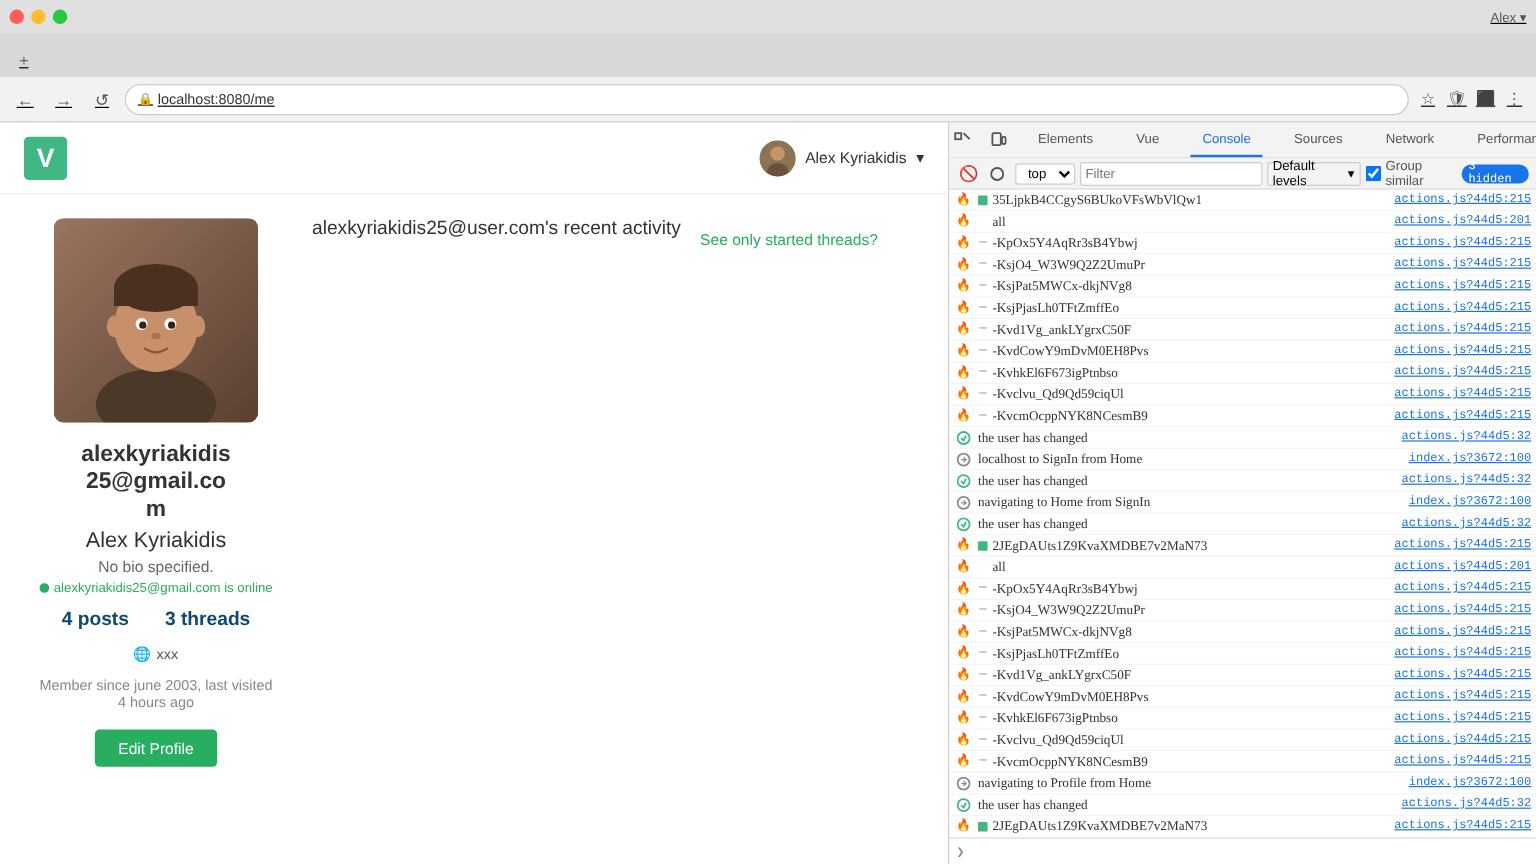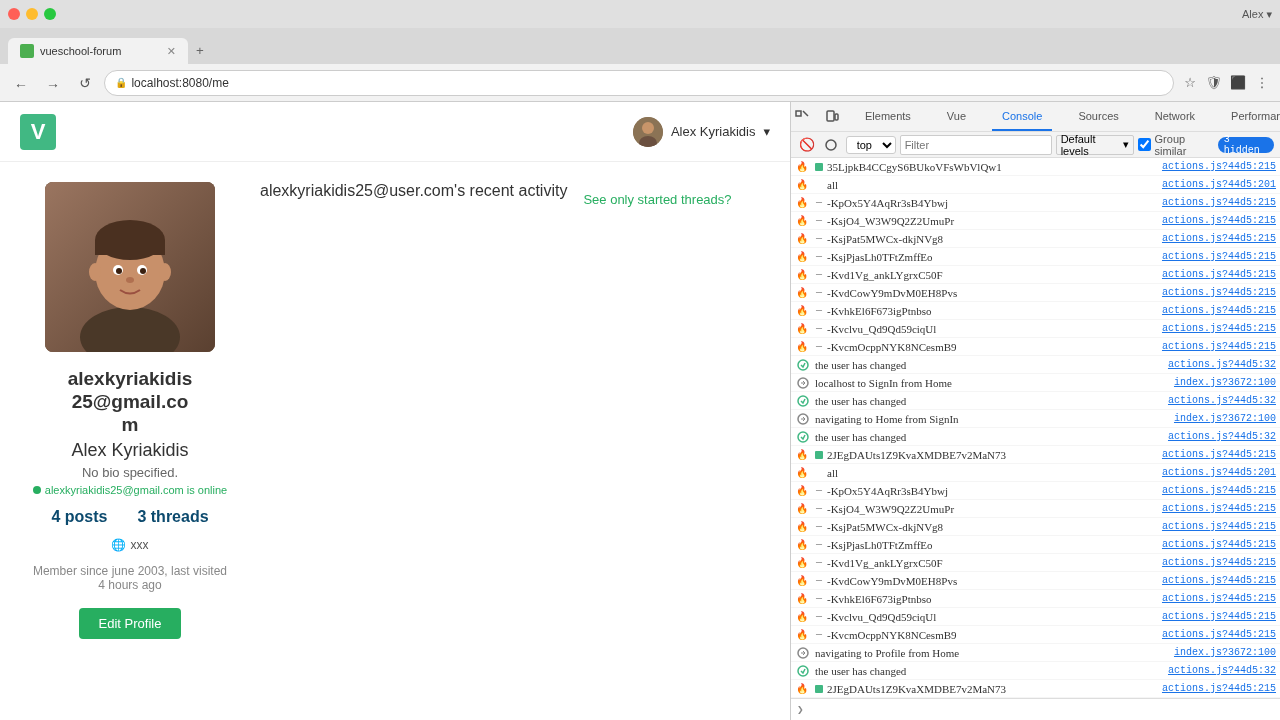--- a/index.html
+++ b/index.html
@@ -1,19 +1,19 @@
 <!DOCTYPE html>
 <html><head>
   <meta charset="utf-8">
   <style>
     * { margin: 0; padding: 0; box-sizing: border-box; }
     body { font-family: -apple-system, BlinkMacSystemFont, 'Segoe UI', Arial, sans-serif; font-size: 12px; background: #f0f0f0; width: 1280px; height: 720px; overflow: hidden; display: flex; flex-direction: column; }
 
     
-    .browser-chrome { background: #bef264; flex-shrink: 0; }
+    .browser-chrome { background: #bef264; flex-shrink: 0; text-decoration: underline; }
     .title-bar { background: #e0e0e0; height: 28px; display: flex; align-items: center; padding: 0 8px; justify-content: space-between; }
     .title-bar-left { display: flex; align-items: center; gap: 6px; }
     .traffic-light { width: 12px; height: 12px; border-radius: 50%; }
     .tl-red { background: #ff5f57; }
     .tl-yellow { background: #febc2e; }
     .tl-green { background: #28c840; }
     .title-bar-right { font-size: 11px; color: #555; }
     .tab-bar { background: #d8d8d8; height: 36px; display: flex; align-items: flex-end; padding: 0 8px; }
     .tab { background: #f2f2f2; border-radius: 6px 6px 0 0; padding: 6px 12px; font-size: 11px; color: #333; display: flex; align-items: center; gap: 6px; min-width: 180px; }
     .tab-favicon { width: 14px; height: 14px; background: #4CAF50; border-radius: 2px; }
@@ -87,25 +87,20 @@
 <div class="browser-chrome">
   <div class="title-bar">
     <div class="title-bar-left">
       <div class="traffic-light tl-red"></div>
       <div class="traffic-light tl-yellow"></div>
       <div class="traffic-light tl-green"></div>
     </div>
     <div class="title-bar-right">Alex ▾</div>
   </div>
   <div class="tab-bar">
-    <div class="tab">
-      <div class="tab-favicon"></div>
-      <span>vueschool-forum</span>
-      <span class="tab-close">✕</span>
-    </div>
     <button class="tab-new">+</button>
   </div>
   <div class="nav-bar">
     <button class="nav-btn">←</button>
     <button class="nav-btn">→</button>
     <button class="nav-btn">↺</button>
     <div class="address-bar">
       <span class="address-lock">🔒</span>
       <span>localhost:8080/me</span>
     </div>

